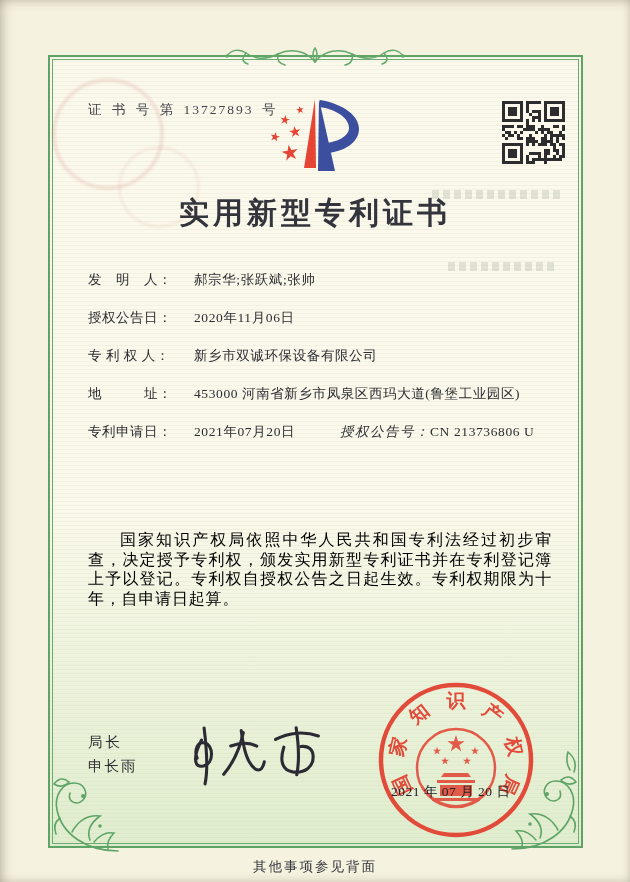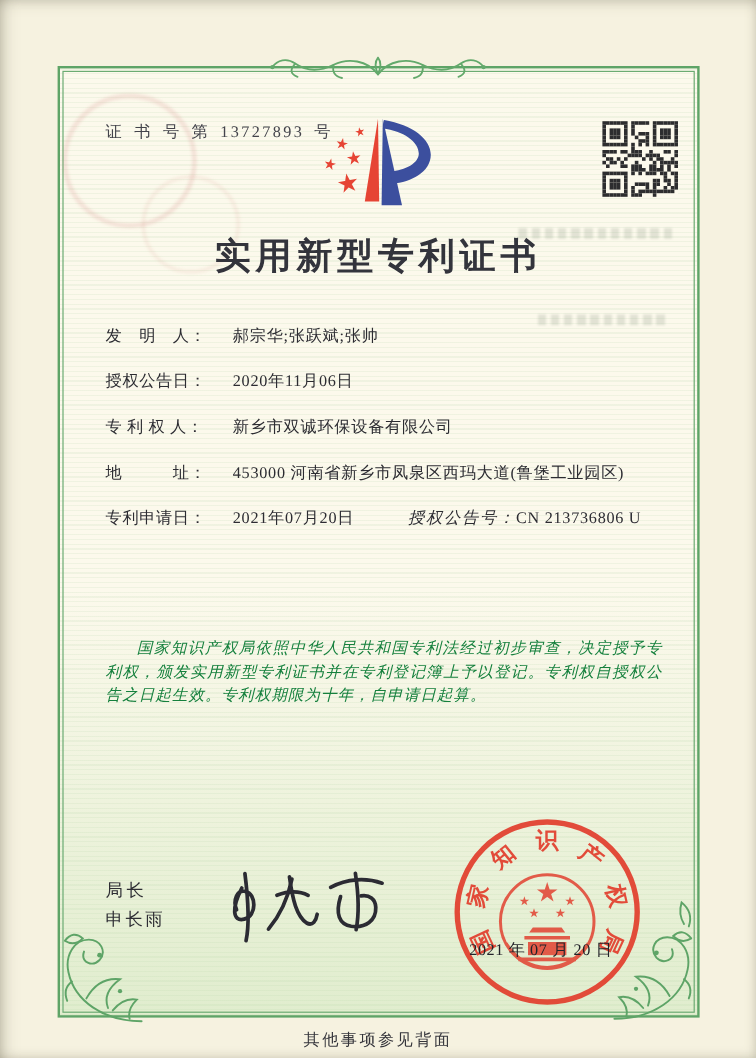--- a/index.html
+++ b/index.html
@@ -45,22 +45,22 @@
     font-size:30px;font-weight:600;letter-spacing:4px;color:#33343c;}
   
   .fields{position:absolute;left:88px;top:270px;width:468px;font-size:13.5px;color:#2c2c32;}
   .frow{line-height:20px;margin-bottom:18px;white-space:nowrap;}
   .flabel{display:inline-block;width:106px;letter-spacing:.5px;}
   .fvalue{letter-spacing:.6px;}
   .fvalue.w1{display:inline-block;width:146px;}
   .flabel2{display:inline-block;letter-spacing:1.5px;font-style:italic;}
   
   .body-text{position:absolute;left:88px;top:530px;width:464px;}
-  .body-text p{margin:0;font-size:13px;line-height:19.5px;letter-spacing:.8px;
-    text-indent:2em;text-align:justify;color:#15803d;font-style:italic;}
+  .body-text p{margin:0;font-size:16px;line-height:19.5px;letter-spacing:.8px;
+    text-indent:2em;text-align:justify;color:#000000;}
   
   .sig-title{position:absolute;left:88px;top:733px;font-size:14.5px;letter-spacing:3px;color:#2e2e34;}
   .sig-name{position:absolute;left:88px;top:757px;font-size:14.5px;letter-spacing:2px;color:#2e2e34;}
   .signature{position:absolute;left:178px;top:718px;transform:rotate(-2deg);}
   .seal{position:absolute;left:374px;top:678px;opacity:.93;}
   .seal-date{position:absolute;left:391px;top:783px;width:140px;font-size:13.5px;
     color:#232329;letter-spacing:.5px;white-space:nowrap;}
   
   .page-info{position:absolute;left:0;top:830px;width:630px;text-align:center;
     font-size:12.5px;letter-spacing:1px;color:#3a3a40;}

